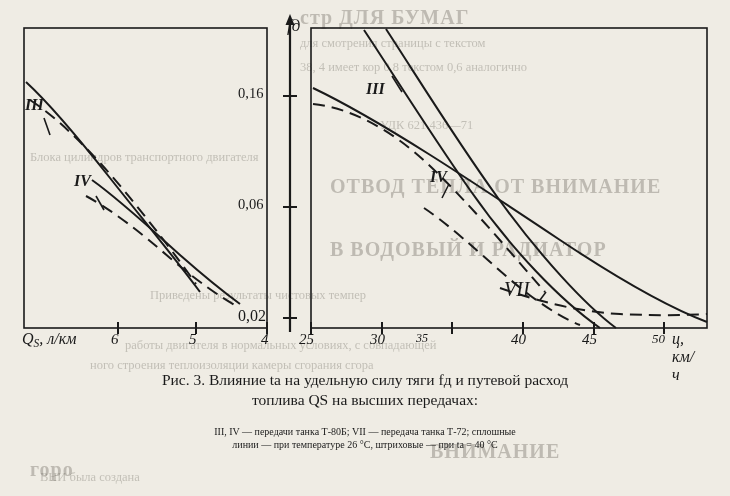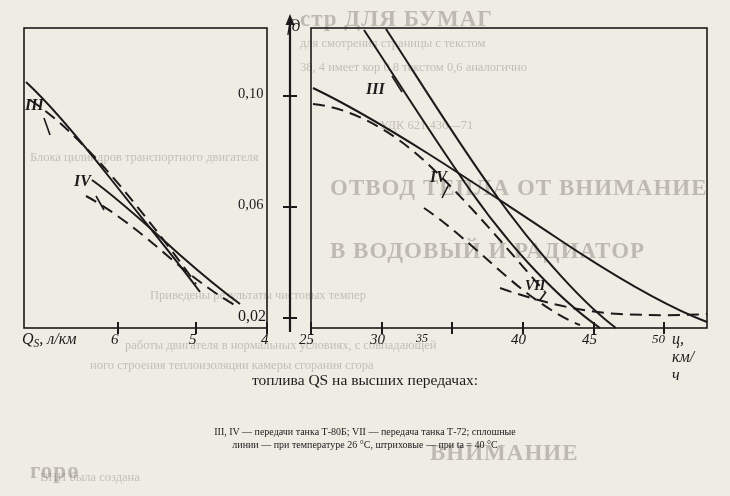--- a/index.html
+++ b/index.html
@@ -18,21 +18,21 @@
   
   .ghost {
     position: absolute;
     color: rgba(90, 85, 75, 0.30);
     font-family: "Liberation Serif", serif;
     white-space: nowrap;
     pointer-events: none;
     user-select: none;
   }
   .ghost.big {
-    font-size: 23px;
+    font-size: 20px;
     font-weight: bold;
     letter-spacing: 1px;
     color: rgba(90, 85, 75, 0.33);
   }
   .ghost.small {
     font-size: 12.5px;
   }
 
   #figure {
     position: absolute;
@@ -159,21 +159,21 @@
       <line x1="402" y1="92" x2="392" y2="76"></line>
       <line x1="449" y1="184" x2="442" y2="198"></line>
       <line x1="540" y1="300" x2="546" y2="292"></line>
     </g>
   </svg>
 
   <div style="position:absolute;left:287px;top:16px;font-style:italic;font-size:17px;">
     <span>fд</span>
   </div>
 
-  <div style="position:absolute;left:238px;top:85px;font-size:14.5px;">0,10</div>
+  <div style="position:absolute;left:238px;top:85px;font-size:14.5px;">0,16</div>
   <div style="position:absolute;left:238px;top:196px;font-size:14.5px;text-align:center;">0,06</div>
   <div style="position:absolute;left:238px;top:307px;font-size:16px;">0,02</div>
 
   <div style="position:absolute;left:111px;top:331px;font-size:15px;font-style:italic;">6</div>
   <div style="position:absolute;left:189px;top:331px;font-size:15px;font-style:italic;">5</div>
   <div style="position:absolute;left:261px;top:331px;font-size:15px;font-style:italic;">4</div>
 
   <div style="position:absolute;left:299px;top:331px;font-size:15px;font-style:italic;">25</div>
   <div style="position:absolute;left:370px;top:331px;font-size:15px;font-style:italic;">30</div>
   <div style="position:absolute;left:416px;top:331px;font-size:12px;font-style:italic;">35</div>
@@ -184,23 +184,27 @@
   <div style="position:absolute;left:22px;top:330px;font-size:16px;font-style:italic;">
     <span>Q</span><span class="sub">S</span><span>, л/км</span>
   </div>
 
   <div style="position:absolute;left:672px;top:330px;font-size:16px;font-style:italic;">ц, км/ч</div>
 
   <div style="position:absolute;left:25px;top:96px;font-size:16px;font-style:italic;font-weight:bold;">III</div>
   <div style="position:absolute;left:74px;top:172px;font-size:16px;font-style:italic;font-weight:bold;">IV</div>
   <div style="position:absolute;left:366px;top:80px;font-size:16px;font-style:italic;font-weight:bold;">III</div>
   <div style="position:absolute;left:430px;top:168px;font-size:16px;font-style:italic;font-weight:bold;">IV</div>
-  <div style="position:absolute;left:525px;top:278px;font-size:14px;font-style:italic;font-weight:bold;">VII</div>
+  <div style="position:absolute;left:504px;top:278px;font-size:20px;font-style:italic;font-weight:normal;">VII</div>
 
   <div class="caption" id="caption-main">
+    <div>
+      <span>Рис. 3.</span>
+      <span>Влияние tа на удельную силу тяги fд и путевой расход</span>
+    </div>
     <div>топлива QS на высших передачах:</div>
   </div>
 
   <div class="caption" id="caption-note">
     <div>III,  IV — передачи танка Т-80Б;  VII — передача танка Т-72; сплошные</div>
     <div>линии — при температуре 26 °C, штриховые — при tа = 40 °C</div>
   </div>
 </div>
 
 </body></html>

